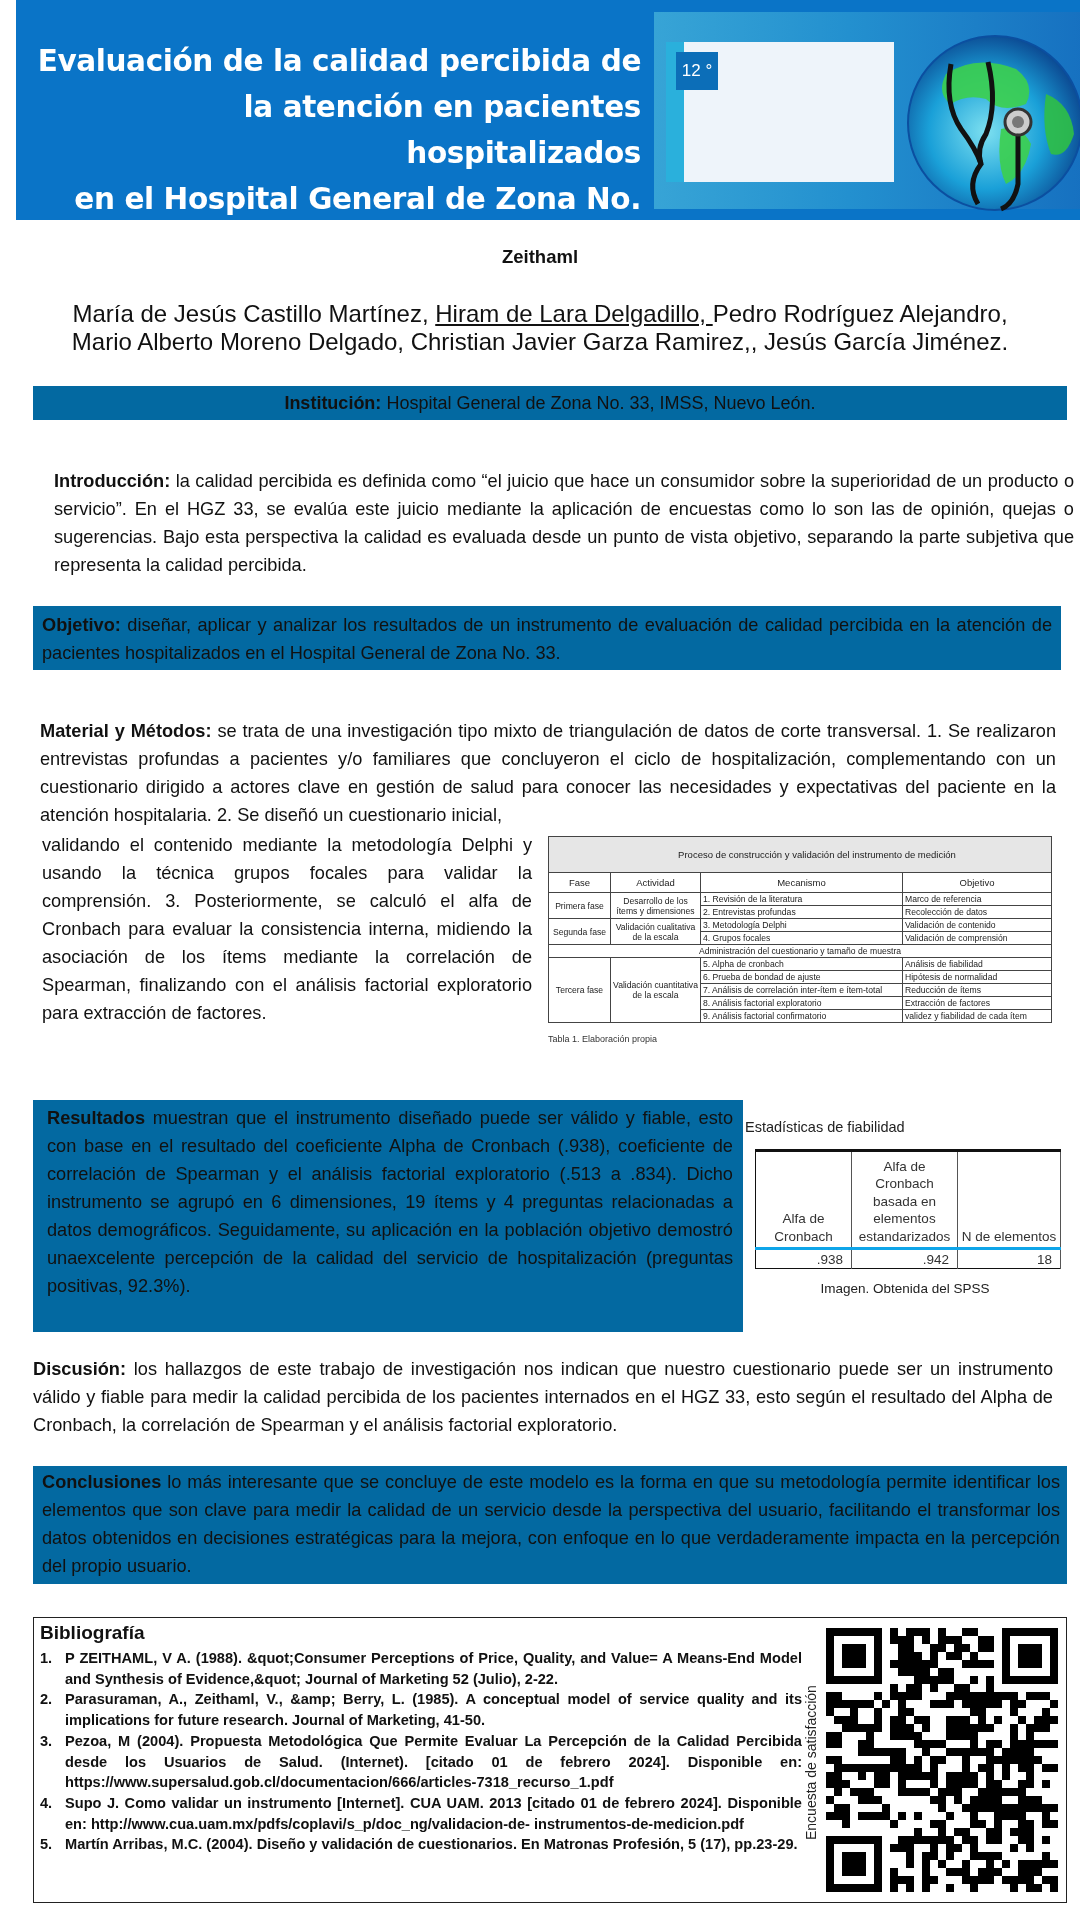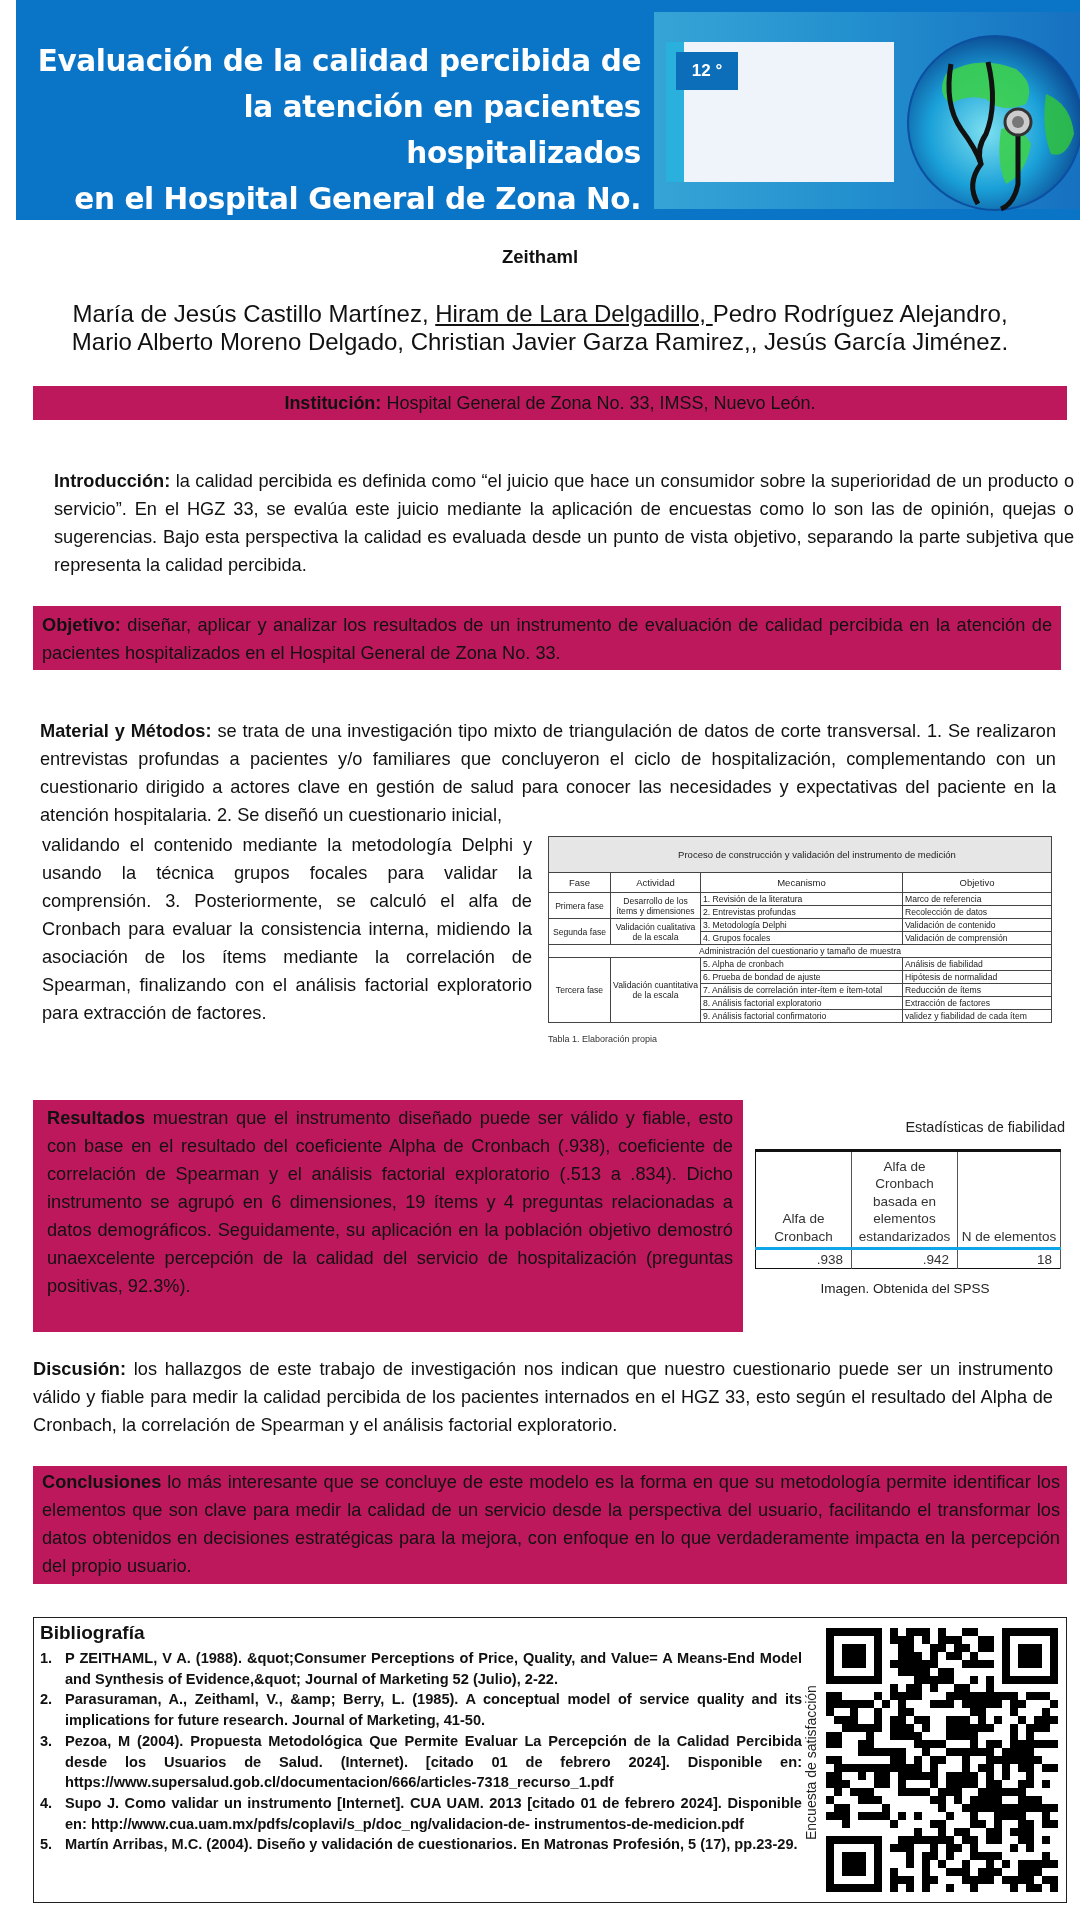--- a/index.html
+++ b/index.html
@@ -7,32 +7,32 @@
     body { position: relative; font-family: "Liberation Sans", sans-serif; color: #111; }
 
     
     .header { position: absolute; left: 0; top: 0; width: 1080px; height: 220px; background: #0a74c7; margin-left: 16px; }
     .title { position: absolute; left: 10px; top: 38px; width: 615px; text-align: right;
       color: #fff; font-family: "DejaVu Sans", sans-serif; font-weight: bold; font-size: 29.5px; line-height: 46px; letter-spacing: -0.4px; }
     .banner { position: absolute; left: 638px; top: 12px; width: 434px; height: 197px;
       background: linear-gradient(90deg, #37a4d6 0%, #2390cf 45%, #1670c0 100%); }
     .banner-card { position: absolute; left: 30px; top: 30px; width: 210px; height: 140px; background: #eef4fa; }
     .banner-stripe { position: absolute; left: 12px; top: 30px; width: 22px; height: 140px; background: #2ab0dc; }
-    .banner-badge { position: absolute; left: 22px; top: 40px; width: 62px; height: 38px; background: #0c6eb8;
-      color: #fff; font-weight: bold; font-size: 17px; line-height: 38px; text-align: center; }
+    .banner-badge { position: absolute; left: 22px; top: 40px; width: 42px; height: 38px; background: #0c6eb8;
+      color: #fff; font-weight: normal; font-size: 17px; line-height: 38px; text-align: center; }
     .banner-text { position: absolute; left: 70px; top: 35px; width: 170px; color: #1d4b6e;
       font-weight: bold; font-size: 17px; line-height: 25.5px; }
     .globe { position: absolute; left: 252px; top: 22px; width: 178px; height: 178px; }
 
     
     .authors-heading { position: absolute; left: 0; top: 246px; width: 1080px; text-align: center; font-weight: bold; font-size: 18.5px; }
     .authors { position: absolute; left: 0; top: 300px; width: 1080px; text-align: center; font-size: 24px; line-height: 28px; }
     .authors u { text-decoration: underline; }
 
-    .band { position: absolute; background: #be185d; }
+    .band { position: absolute; background: #0369a1; }
     .institution { left: 33px; top: 386px; width: 1034px; height: 34px; text-align: center; font-size: 18px; line-height: 34px; }
 
     .para { position: absolute; font-size: 18.2px; line-height: 28px; text-align: justify; }
     .para b { font-weight: bold; }
     .intro { left: 30px; top: 467px; width: 1020px; margin-left: 24px; }
     .objetivo-band { left: 33px; top: 606px; width: 1028px; height: 64px; }
     .objetivo { left: 42px; top: 611px; width: 1010px; }
     .metodos { left: 40px; top: 717px; width: 1016px; }
     .metodos-left { left: 42px; top: 831px; width: 490px; line-height: 28px; }
 
@@ -42,21 +42,21 @@
     .ptable td, .ptable th { border: 1px solid #444; padding: 1px 2px; font-weight: normal; height: 13px; }
     .ptable .cap { background: #e6e6e6; text-align: center; height: 36px; font-size: 9.5px; padding-left: 36px; }
     .ptable .hdr th { text-align: center; height: 20px; font-size: 9.5px; }
     .ptable .c { text-align: center; }
     .table-caption { position: absolute; left: 548px; top: 1034px; font-size: 9px; color: #333; }
 
     
     .results-band { left: 33px; top: 1100px; width: 710px; height: 232px; }
     .results { left: 47px; top: 1104px; width: 686px; }
 
-    .stats-title { position: absolute; left: 745px; top: 1119px; width: 320px; text-align: right; font-size: 14.5px; color: #222; }
+    .stats-title { position: absolute; left: 745px; top: 1119px; width: 320px; text-align: left; font-size: 14.5px; color: #222; }
     .stats { position: absolute; left: 755px; top: 1149px; width: 306px; border-collapse: collapse; font-size: 13.5px; color: #333;
       border-top: 3px solid #111; border-left: 1px solid #111; border-right: 1px solid #111; border-bottom: 1px solid #111; }
     .stats th { font-weight: normal; vertical-align: bottom; text-align: center; padding: 2px 3px; border-right: 1px solid #555; line-height: 17.5px; height: 98px; border-bottom: 3px solid #0ea5e9; }
     .stats td { text-align: right; padding: 1px 8px; border-right: 1px solid #555; height: 20px; }
     .stats-caption { position: absolute; left: 745px; top: 1281px; width: 320px; text-align: center; font-size: 13.5px; color: #222; }
 
     .discusion { left: 33px; top: 1355px; width: 1020px; }
     .concl-band { left: 33px; top: 1466px; width: 1034px; height: 118px; }
     .conclusiones { left: 42px; top: 1468px; width: 1018px; }
 

